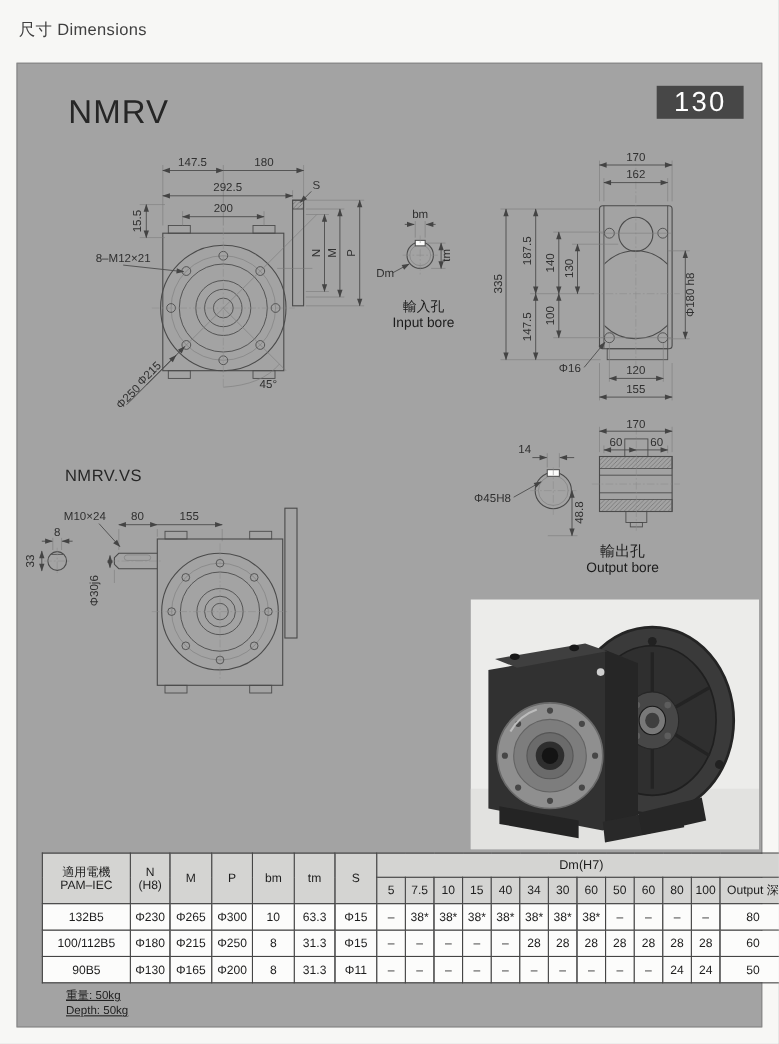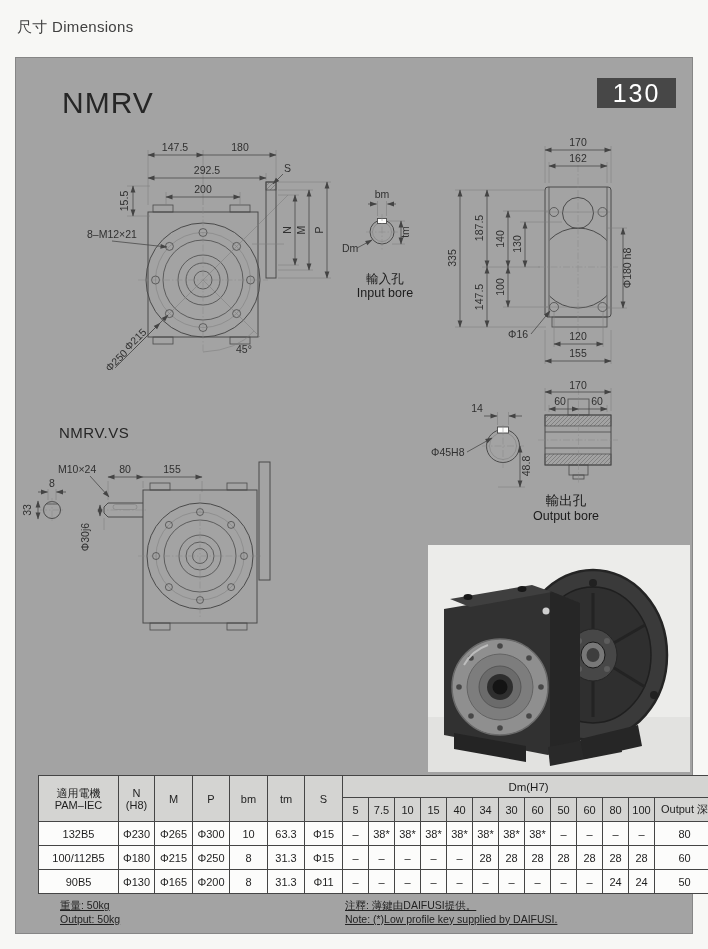--- a/index.html
+++ b/index.html
@@ -534,20 +534,16 @@
         <td>–</td>
         <td>24</td>
         <td>24</td>
         <td>50</td>
       </tr>
     </tbody>
   </table>
 
   <div class="abs notes" style="left:44px;top:841px">
     <div>重量: 50kg</div>
-    <div>Output: 50kg</div>
+    <div>Depth: 50kg</div>
   </div>
-  <div class="abs notes" style="left:329px;top:841px">
-    <div>注釋: 薄鍵由DAIFUSI提供。</div>
-    <div>Note: (*)Low profile key supplied by DAIFUSI.</div>
-  </div>
 
 </div>
 
 </body></html>

